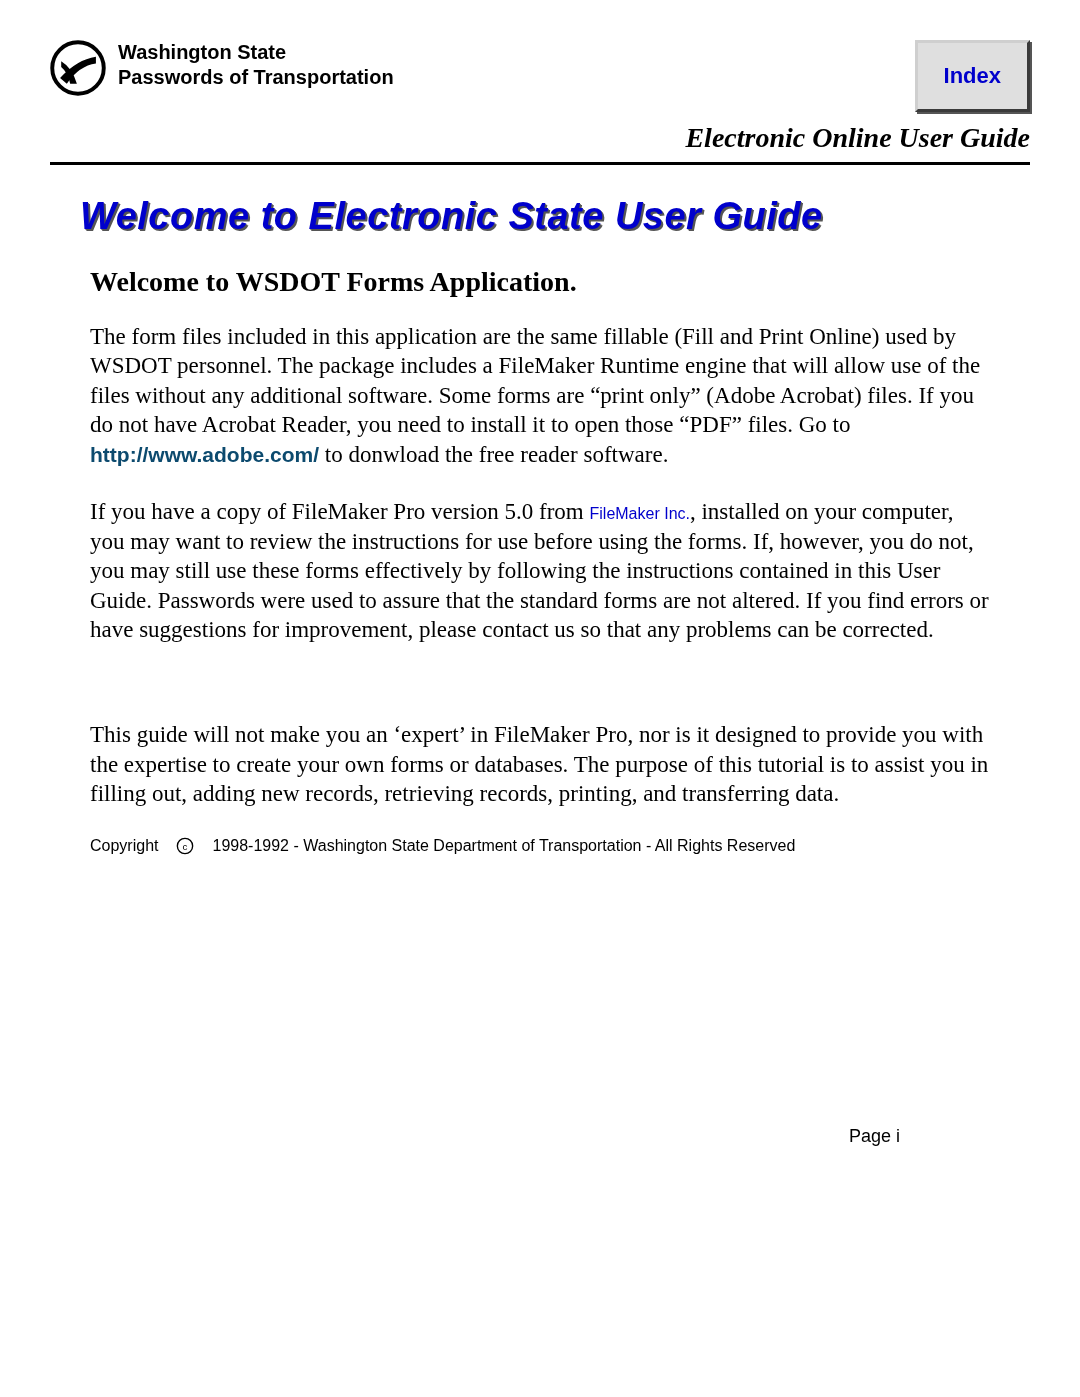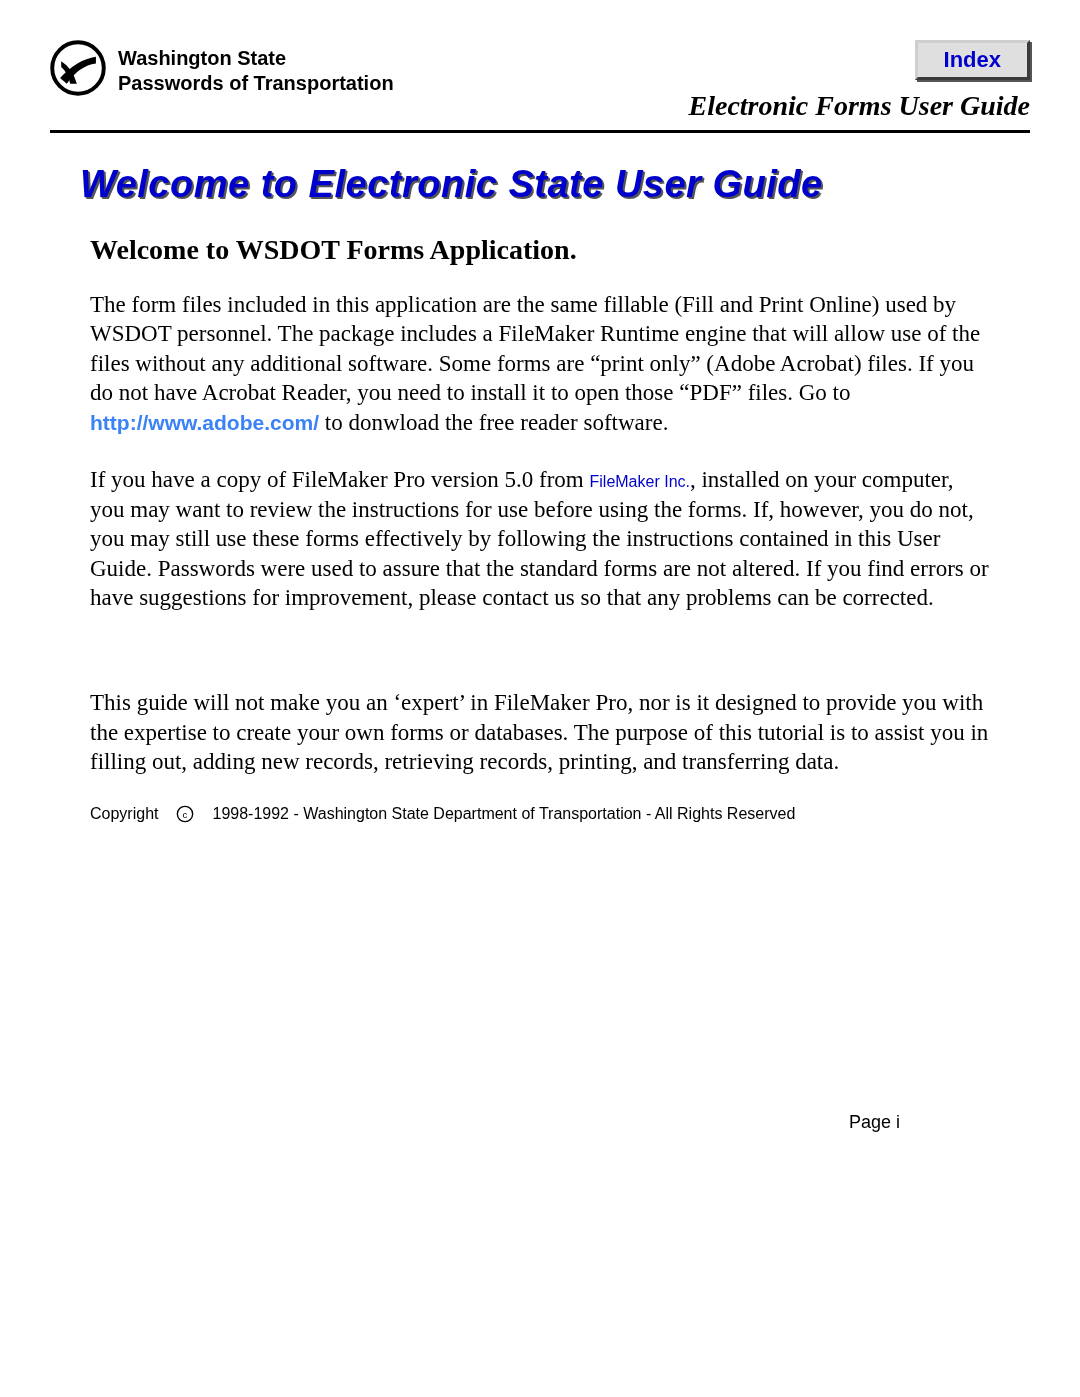--- a/index.html
+++ b/index.html
@@ -12,21 +12,21 @@
       padding: 40px 50px 0 50px;
     }
     .header {
       display: flex;
       justify-content: space-between;
       align-items: flex-start;
       margin-bottom: 8px;
     }
     .logo-block {
       display: flex;
-      align-items: flex-end;
+      align-items: flex-start;
       gap: 12px;
     }
     .logo {
       width: 56px;
       height: 56px;
     }
     .logo-text {
       font-family: Arial, Helvetica, sans-serif;
       color: #000;
       line-height: 1.25;
@@ -43,21 +43,21 @@
       text-align: right;
     }
     .index-btn {
       display: inline-block;
       border: 3px solid #7a7a7a;
       border-right-color: #3a3a3a;
       border-bottom-color: #3a3a3a;
       border-left-color: #cfcfcf;
       border-top-color: #cfcfcf;
       background: #dfdfdf;
-      padding: 4px 26px;
+      padding: 20px 26px;
       font-family: Arial, Helvetica, sans-serif;
       font-weight: bold;
       font-size: 22px;
       color: #0000cc;
       cursor: pointer;
       box-shadow: 2px 2px 0 #555;
       margin-bottom: 10px;
     }
     .subtitle {
       font-style: italic;
@@ -88,21 +88,21 @@
       font-size: 28px;
       margin-bottom: 24px;
     }
     .para {
       font-size: 23px;
       line-height: 1.28;
       margin-bottom: 28px;
       color: #000;
     }
     .link-blue {
-      color: #3b82f6;
+      color: #0c4a6e;
       font-family: Arial, Helvetica, sans-serif;
       font-weight: bold;
       font-size: 21px;
       cursor: pointer;
     }
     .link-fm {
       color: #0000cc;
       font-family: Arial, Helvetica, sans-serif;
       font-size: 16px;
       cursor: pointer;
@@ -117,21 +117,21 @@
       gap: 18px;
       margin-top: 10px;
     }
     .copy-circle {
       display: inline-flex;
       align-items: center;
       justify-content: center;
     }
     .footer {
       position: absolute;
-      bottom: 264px;
+      bottom: 250px;
       right: 180px;
       font-family: Arial, Helvetica, sans-serif;
       font-size: 18px;
     }
   </style>
 </head>
 <body>
 
 <div class="header">
   <div class="logo-block">
@@ -140,21 +140,21 @@
       <path d="M18 68 Q48 35 82 30 L82 42 Q52 46 30 78 Z" fill="#000"></path>
       <path d="M20 38 Q40 50 48 78 L36 78 Q32 58 20 48 Z" fill="#000"></path>
     </svg>
     <div class="logo-text">
       <div class="logo-line1">Washington State</div>
       <div class="logo-line2">Passwords of Transportation</div>
     </div>
   </div>
   <div class="right-head">
     <div class="index-btn">Index</div>
-    <div class="subtitle">Electronic Forms User Guide</div>
+    <div class="subtitle">Electronic Online User Guide</div>
   </div>
 </div>
 
 <hr class="rule">
 
 <div class="title-big">Welcome to Electronic State User Guide</div>
 
 <div class="content">
   <div class="h2">Welcome to WSDOT Forms Application.</div>
 

